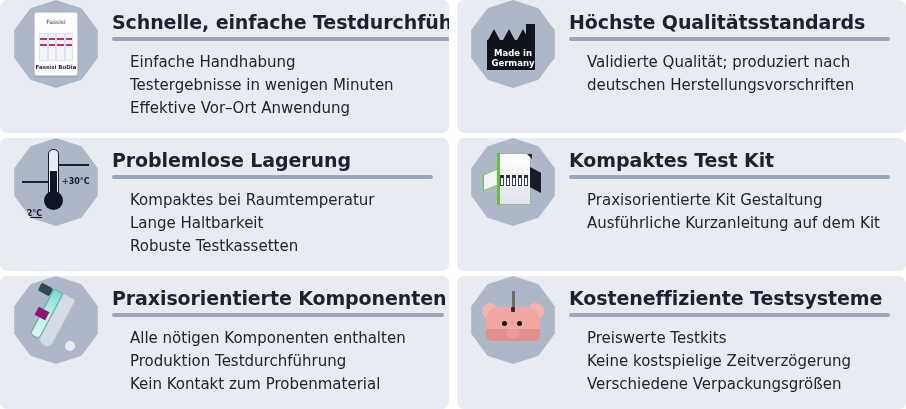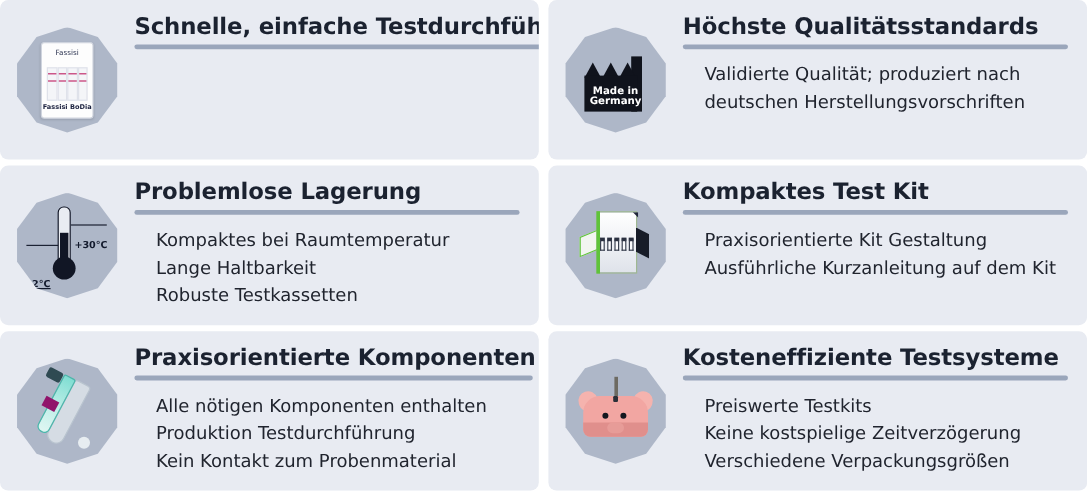--- a/index.html
+++ b/index.html
@@ -30,21 +30,20 @@
     align-items: flex-start;
     box-sizing: border-box;
     overflow: hidden;
     position: relative;
   }
   .icon-col {
     width: 112px;
     min-width: 112px;
     height: 100%;
     display: flex;
-    align-items: center;
     justify-content: center;
   }
   .deca {
     width: 88px;
     height: 88px;
     background: #aeb7c8;
     display: flex;
     align-items: center;
     justify-content: center;
     position: relative;
@@ -384,20 +383,25 @@
             <span class="strip"></span>
             <span class="strip"></span>
           </div>
           <div class="brand">Fassisi BoDia</div>
         </div>
       </div>
     </div>
     <div class="content">
       <h2 class="title">Schnelle, einfache Testdurchführung</h2>
       <div class="divider"></div>
+      <ul class="bullets">
+        <li>Einfache Handhabung</li>
+        <li>Testergebnisse in wenigen Minuten</li>
+        <li>Effektive Vor–Ort Anwendung</li>
+      </ul>
     </div>
   </div>
 
   <div class="card">
     <div class="icon-col">
       <div class="deca">
         <div class="factory">
           <div class="chim"></div>
           <div class="tooth t1"></div>
           <div class="tooth t2"></div>

